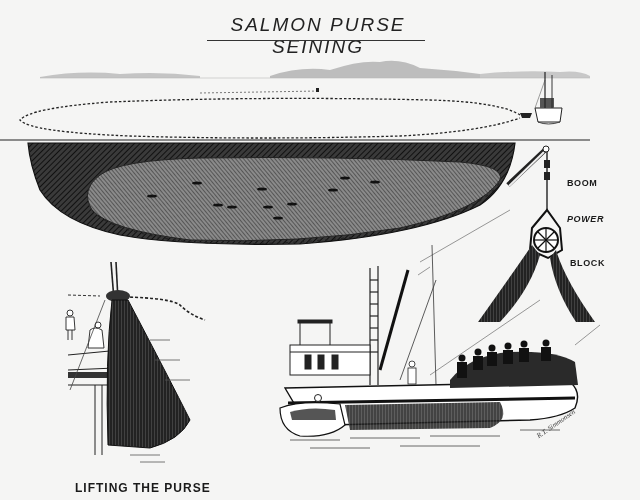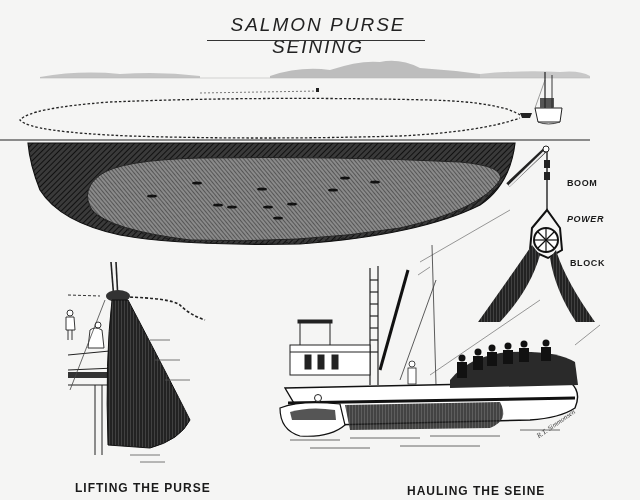--- a/index.html
+++ b/index.html
@@ -231,16 +231,15 @@
         <line x1="520" y1="430" x2="560" y2="430"></line>
       </g>
     </g>
   </svg>
 
   <div class="label" style="left:567px; top:146px;margin-top:32px;">BOOM</div>
   <div class="label" style="left:567px; top:214px;font-style:italic;">POWER</div>
   <div class="label" style="left:570px; top:226px;margin-top:32px;">BLOCK</div>
 
   <div class="caption" style="left:75px; top:481px;">LIFTING THE PURSE</div>
-  <div class="caption" style="left:407px; top:484px;">HAULING THE SEINE</div>
 
   <div class="signature">R.T. Simmonsen</div>
 </div>
 
 </body></html>

